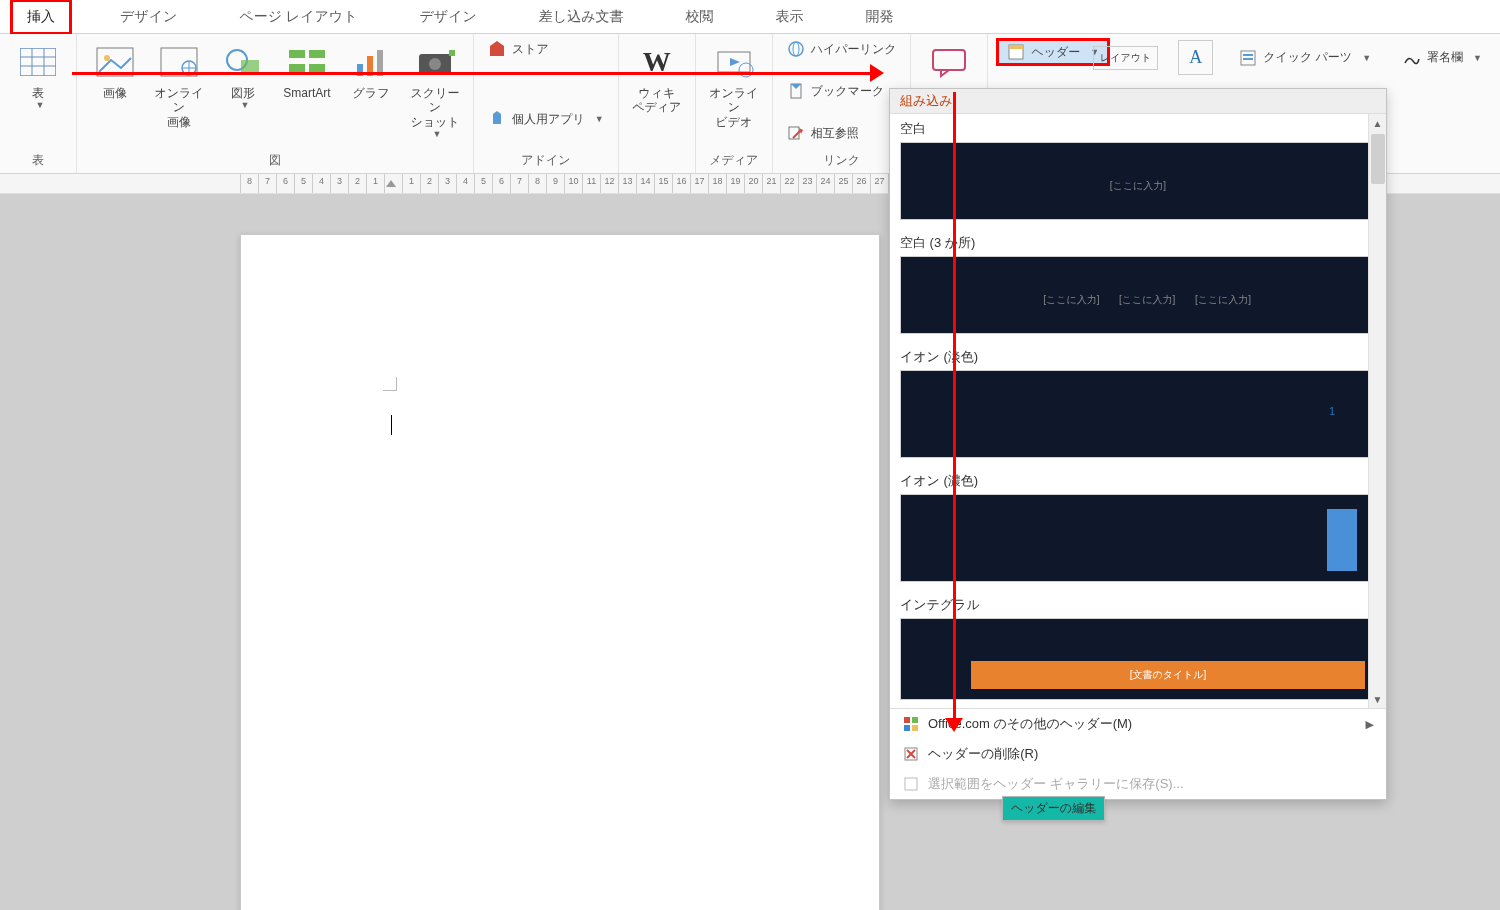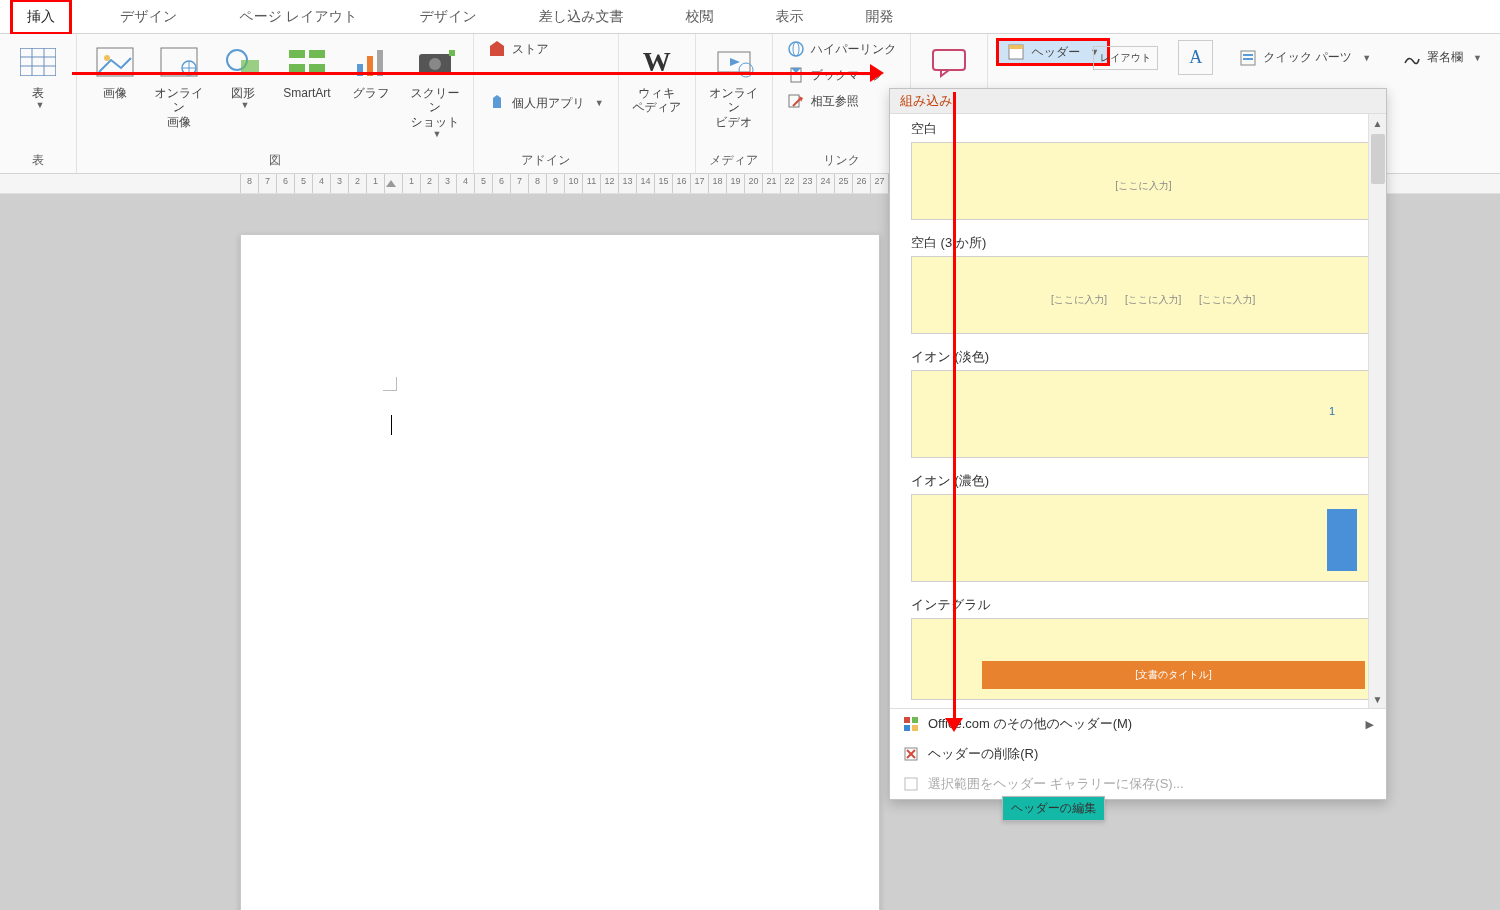--- a/index.html
+++ b/index.html
@@ -54,21 +54,21 @@
     display: flex; flex-direction: column; align-items: center;
     width: 60px; padding: 4px 2px; cursor: pointer;
     text-align: center; font-size: 12px; color: #444;
   }
   .big-btn .ico {
     width: 40px; height: 40px;
     display: flex; align-items: center; justify-content: center;
     margin-bottom: 4px;
   }
   .big-btn .lbl { line-height: 1.2; white-space: pre-line; }
-  .small-col { display:flex; flex-direction:column; gap:4px; }
+  .small-col { display:flex; flex-direction:column; gap:20px; }
   .small-btn {
     display:flex; align-items:center; gap:6px;
     padding:2px 6px; cursor:pointer; font-size:12px; color:#444;
     white-space:nowrap;
   }
   .small-btn .ico { width:18px; height:18px; display:flex; align-items:center; justify-content:center; }
   .header-btn-highlighted {
     border: 3px solid #ff0000;
     background: #cfe3f6;
     padding: 2px 8px !important;
@@ -116,25 +116,25 @@
   
   .panel {
     position:absolute; left:889px; top:88px; width:498px;
     background:#fff; border:1px solid #c2c2c2;
     box-shadow: 0 4px 12px rgba(0,0,0,0.2);
   }
   .panel .cat-title {
     background:#eeeeee; font-size:13px; color:#c2410c;
     padding:3px 10px; border-bottom:1px solid #dedede;
   }
-  .panel .scroll { max-height: 622px; overflow:hidden; position:relative;margin-left:11px; }
+  .panel .scroll { max-height: 622px; overflow:hidden; position:relative; }
   .panel .sect-label { font-size:13px; color:#333; padding:6px 10px 4px; }
   .panel .preview {
     margin: 0 10px 8px; border:1px solid #cfcfcf;
-    background:#fef9c3; position:relative;
+    background:#0f172a; position:relative;
   }
   .panel .scrollbar {
     position:absolute; right:0; top:0; width:18px; height:100%;
     background:#f1f1f1; border-left:1px solid #e0e0e0;
     display:flex; flex-direction:column; align-items:center;
   }
   .panel .scrollbar .arrow { height:18px; font-size:10px; color:#666; cursor:pointer; display:flex;align-items:center;justify-content:center;width:100%;}
   .panel .scrollbar .thumb { width:14px; height:50px; background:#cfcfcf; margin-top:2px; border-radius:2px;}
   .panel .footer-items { border-top:1px solid #dedede; }
   .panel .footer-item {

